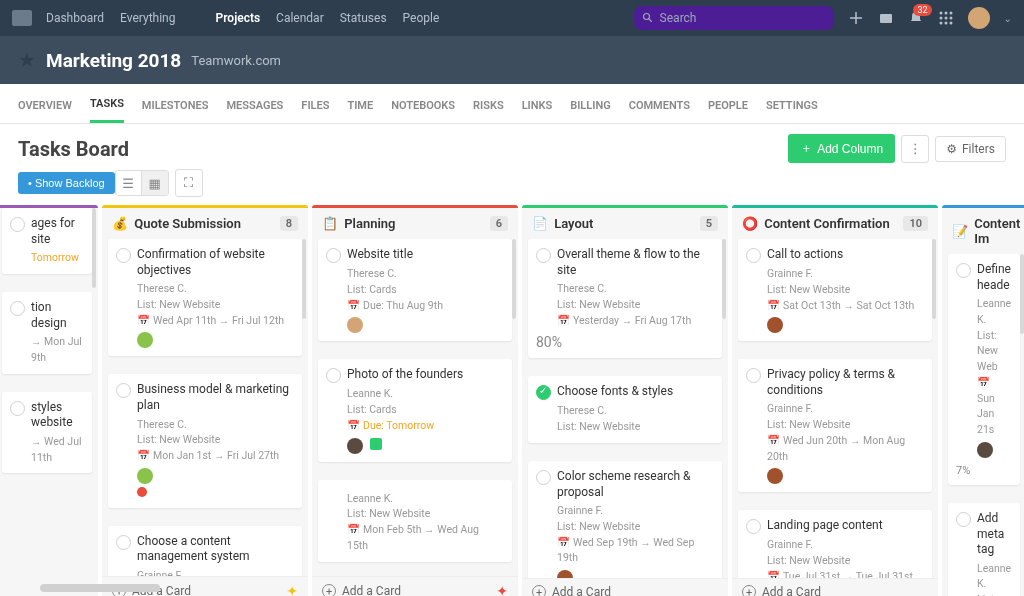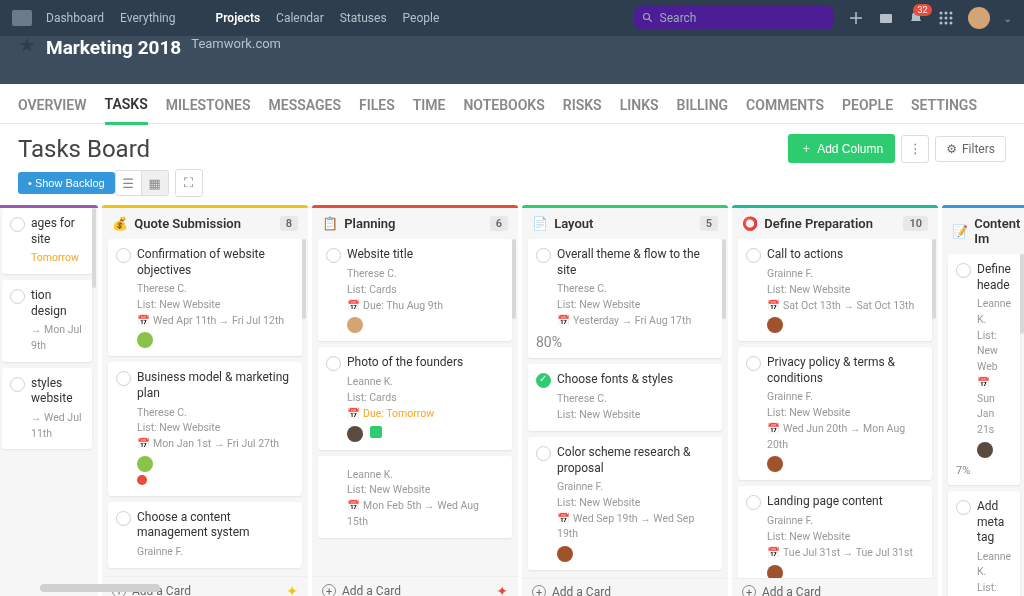--- a/index.html
+++ b/index.html
@@ -9,50 +9,50 @@
 .topbar .nav { display: flex; gap: 16px; font-size: 12px; }
 .topbar .nav span { cursor: pointer; }
 .topbar .nav .active { color: #fff; font-weight: 600; margin-left: 24px; }
 .topbar .spacer { flex: 1; }
 .topbar .search { background: #4c1d95; border-radius: 8px; height: 24px; width: 200px; display: flex; align-items: center; padding: 0 8px; color: #9ba9b7; font-size: 12px; }
 .topbar .search svg { width: 12px; height: 12px; margin-right: 6px; }
 .topbar .actions { display: flex; align-items: center; gap: 14px; margin-left: 14px; }
 .topbar .actions .ico { width: 16px; height: 16px; color: #b5c0cb; position: relative; cursor: pointer;}
 .topbar .badge { position: absolute; top: -6px; right: -8px; background: #e74c3c; color: #fff; font-size: 9px; border-radius: 7px; padding: 0 4px; line-height: 12px; }
 .topbar .avatar { width: 22px; height: 22px; border-radius: 50%; background: #d4a574; }
-.prjbar { background: #3d4d5e; height: 48px; display: flex; padding: 0 18px; color: #fff; }
+.prjbar { background: #3d4d5e; height: 48px; display: flex; align-items: center; padding: 0 18px; color: #fff; }
 .prjbar .star { width: 18px; height: 18px; margin-right: 10px; color: #2e3e4f; }
 .prjbar h1 { font-size: 19px; font-weight: 700; margin-right: 10px; }
 .prjbar .sub { color: #b5c0cb; font-size: 13px; }
-.tabbar { height: 40px; border-bottom: 1px solid #e5e5e5; display: flex; align-items: center; padding: 0 18px; gap: 18px; font-size: 14px; font-weight: 600; color: #888; }
+.tabbar { height: 40px; border-bottom: 1px solid #e5e5e5; display: flex; align-items: center; padding: 0 18px; gap: 18px; font-size: 11px; font-weight: 600; color: #888; }
 .tabbar span { cursor: pointer; padding: 13px 0 10px; }
 .tabbar .active { color: #333; border-bottom: 3px solid #2ecc71; }
 .toolrow { display: flex; align-items: center; padding: 10px 18px 6px; }
-.toolrow h2 { font-size: 24px; font-weight: 400; color: #444; }
+.toolrow h2 { font-size: 20px; font-weight: 700; color: #444; }
 .toolrow .spacer { flex: 1; }
 .btn-green { background: #2ecc71; color: #fff; border: none; border-radius: 3px; padding: 6px 12px; font-size: 12px; display: flex; align-items: center; gap: 5px; cursor: pointer;}
 .btn-icon { border: 1px solid #ddd; background: #fff; border-radius: 3px; width: 28px; height: 28px; margin-left: 6px; display: flex; align-items: center; justify-content: center; cursor: pointer; color: #777;}
 .btn-filters { border: 1px solid #ddd; background: #fff; border-radius: 3px; padding: 5px 10px; margin-left: 6px; display: flex; align-items: center; gap: 5px; font-size: 12px; color: #666; cursor: pointer;}
 .subrow { display: flex; align-items: center; padding: 0 18px 8px; }
 .btn-blue { background: #3498db; color: #fff; border: none; border-radius: 3px; padding: 5px 10px; font-size: 11px; cursor: pointer;}
 .viewbtns { display: flex; border: 1px solid #ddd; border-radius: 3px; overflow: hidden; }
 .viewbtns div { width: 26px; height: 24px; display: flex; align-items: center; justify-content: center; color: #888; cursor: pointer; border-right: 1px solid #ddd;}
 .viewbtns div:last-child { border-right: none; }
 .viewbtns .active { background: #f0f0f0; }
 .board { display: flex; padding: 0 0 0 0; overflow-x: hidden; height: 400px; }
 .col { width: 206px; flex-shrink: 0; margin-right: 4px; background: #f6f6f6; border-radius: 3px; display: flex; flex-direction: column; }
 .col.partial { width: 102px; margin-left: -4px;}
 .col.partial-right { width: 84px; }
 .colstripe { height: 3px; border-radius: 3px 3px 0 0; }
 .colhead { display: flex; align-items: center; padding: 8px 10px; font-size: 13px; font-weight: 600; color: #333; }
 .colhead .emoji { margin-right: 6px; font-size: 13px; }
 .colhead .count { margin-left: auto; background: #e8e8e8; color: #666; border-radius: 3px; padding: 1px 6px; font-size: 11px; font-weight: 600;}
 .colbody { flex: 1; overflow-y: hidden; padding: 0 6px; position: relative; }
 .colbody::after { content:""; position:absolute; right:2px; top:0; width:4px; height:80px; background:#d8d8d8; border-radius:2px;}
-.card { background: #fff; border-radius: 3px; padding: 8px 10px 8px 8px; margin-bottom: 6px; box-shadow: 0 1px 2px rgba(0,0,0,0.08); }
+.card { background: #fff; border-radius: 3px; padding: 8px 10px 8px 8px; margin-bottom: 18px; box-shadow: 0 1px 2px rgba(0,0,0,0.08); }
 .card .titlerow { display: flex; align-items: flex-start; gap: 6px; }
 .card .check { width: 15px; height: 15px; border: 1.5px solid #d0d0d0; border-radius: 50%; flex-shrink: 0; margin-top: 1px;}
 .card .check.done { background: #2ecc71; border-color: #2ecc71; position: relative;}
 .card .check.done::after { content: "✓"; color: #fff; font-size: 10px; position: absolute; left: 2px; top: -1px;}
 .card .title { font-size: 12px; color: #333; line-height: 1.3; }
 .card .meta { margin-left: 21px; margin-top: 3px; font-size: 10.5px; color: #999; line-height: 1.5;}
 .card .meta .due-warn { color: #f5a623; }
 .card .meta .cal { color: #bbb; margin-right: 3px;}
 .card .avrow { margin-left: 21px; margin-top: 4px; display: flex; gap: 3px;}
 .card .av { width: 16px; height: 16px; border-radius: 50%; }
@@ -306,21 +306,21 @@
       </div>
       <div class="colfoot">
         <span class="plus">+</span>
         <span>Add a Card</span>
       </div>
     </div>
     <div class="col">
       <div class="colstripe" style="background:#1abc9c"></div>
       <div class="colhead">
         <span class="emoji">⭕</span>
-        <span>Define Preparation</span>
+        <span>Content Confirmation</span>
         <span class="count">10</span>
       </div>
       <div class="colbody">
         <div class="card">
           <div class="titlerow">
             <div class="check"></div>
             <div class="title">Call to actions</div>
           </div>
           <div class="meta">Grainne F.<br>List: New Website<br><span><span class="cal">📅</span>Sat Oct 13th → Sat Oct 13th</span></div>
           <div class="avrow">

